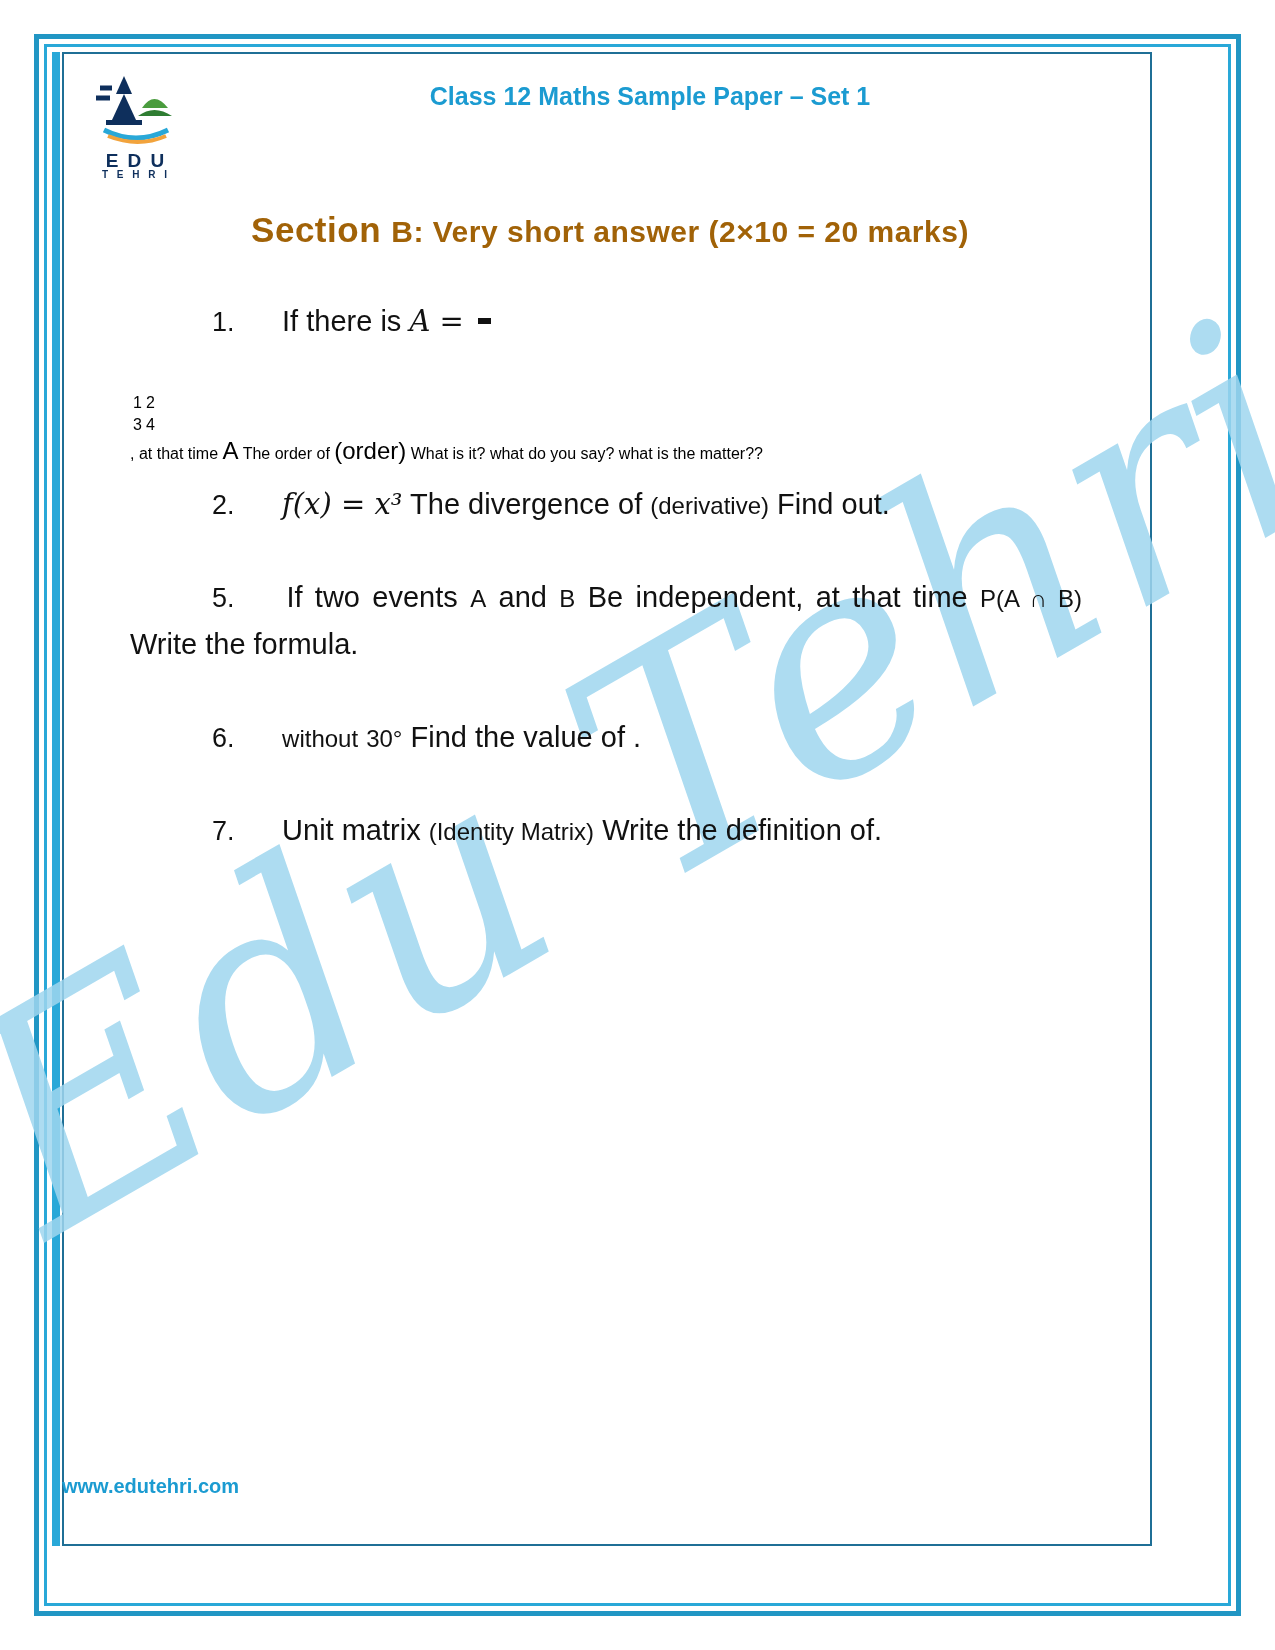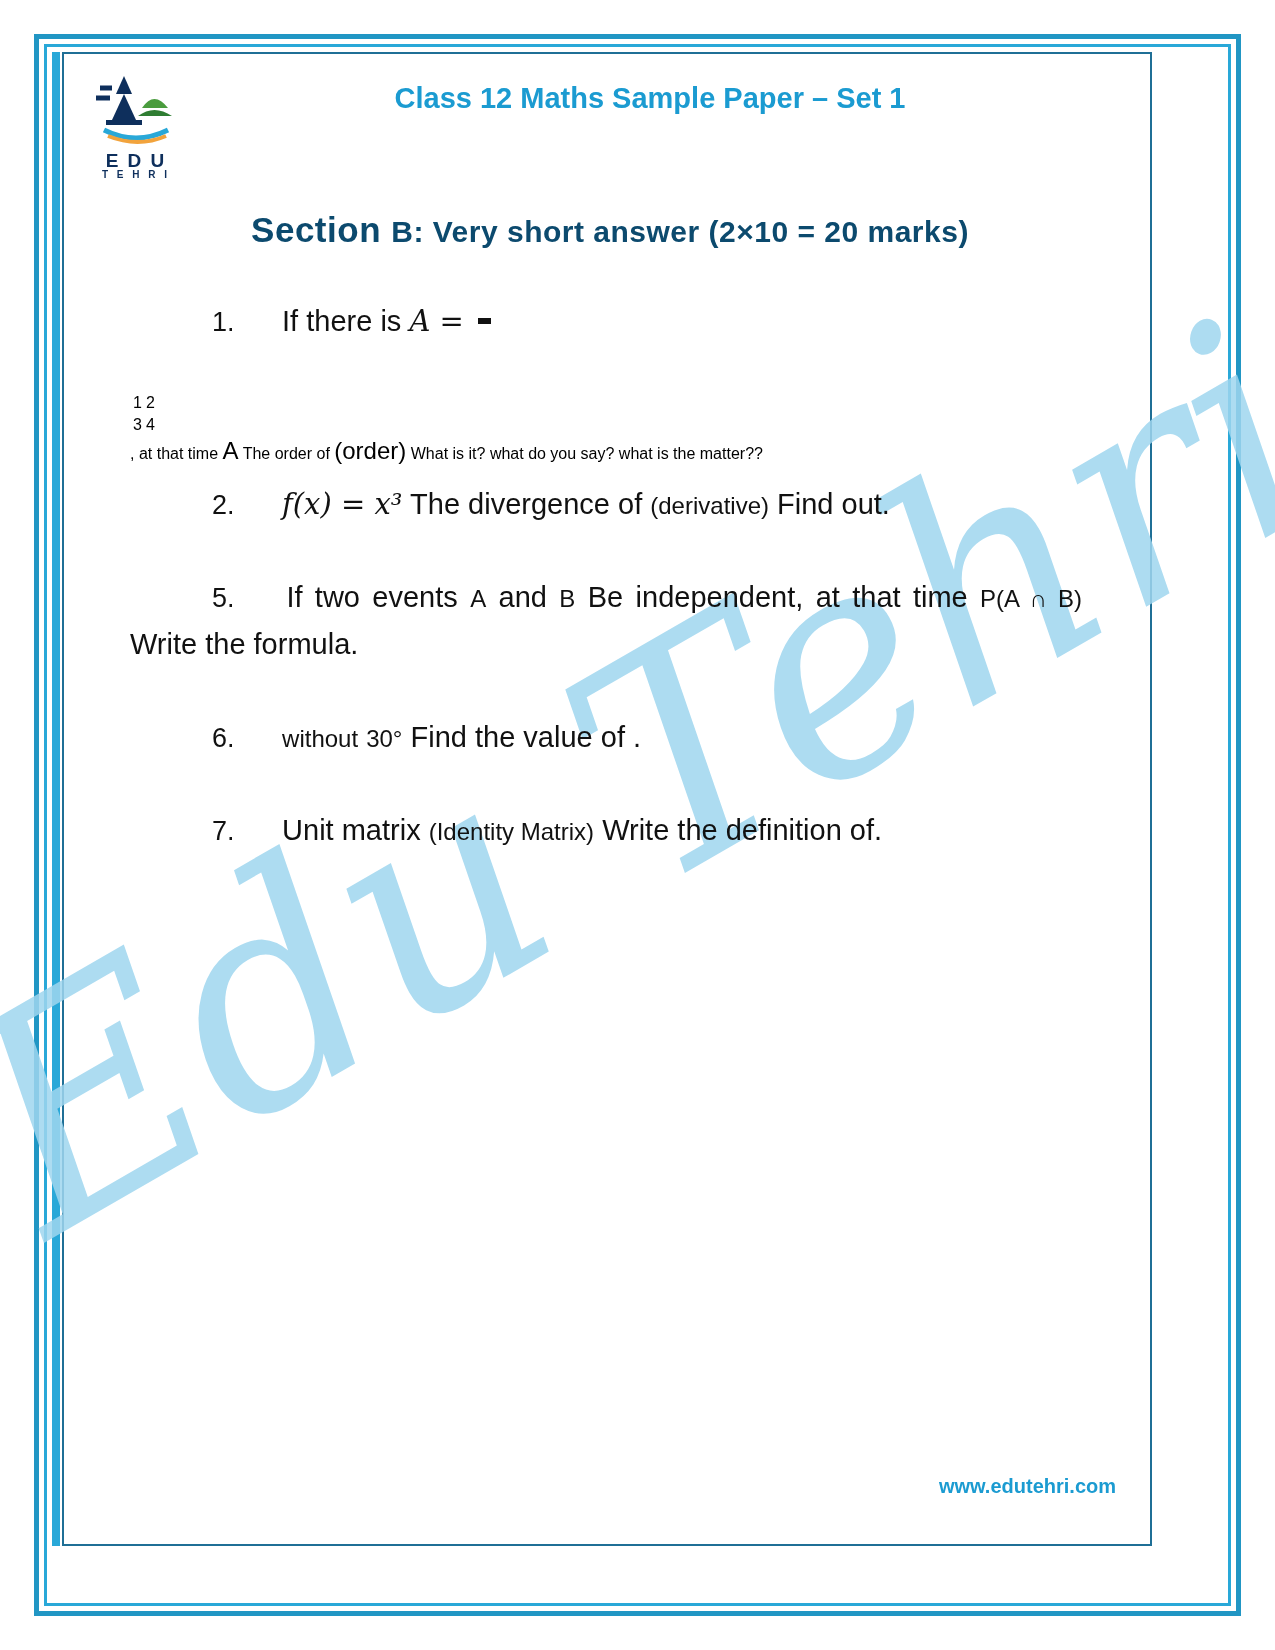--- a/index.html
+++ b/index.html
@@ -85,21 +85,21 @@
     color: #0e2f5c;
   }
 
   
   .header-title {
     position: absolute;
     left: 200px;
     top: 82px;
     width: 900px;
     text-align: center;
-    font-size: 29px;
+    font-size: 25px;
     font-weight: bold;
     color: #1b9bd1;
   }
 
   
   .watermark {
     position: absolute;
     left: 140px;
     top: 330px;
     width: 1000px;
@@ -121,21 +121,21 @@
   
   .content {
     position: absolute;
     left: 130px;
     top: 210px;
     width: 960px;
   }
   .section-heading {
     font-size: 35px;
     font-weight: bold;
-    color: #0c4a6e;
+    color: #a16207;
     text-align: center;
     margin: 0 0 48px 0;
     letter-spacing: .5px;
   }
   .section-heading .small {
     font-size: 30px;
   }
   .q {
     position: relative;
     font-size: 29px;
@@ -174,21 +174,21 @@
     border-bottom: 3px solid #111;
   }
   .matrix .bracket.l { border-left: 3px solid #111; }
 
   
   .footer {
     position: absolute;
     left: 62px;
     top: 1475px;
     width: 1054px;
-    text-align: right;
+    text-align: left;
     font-size: 20px;
     font-weight: bold;
     color: #1b9bd1;
   }
 </style>
 </head>
 <body>
 
 <div class="border-outer"></div>
 <div class="border-mid"></div>

